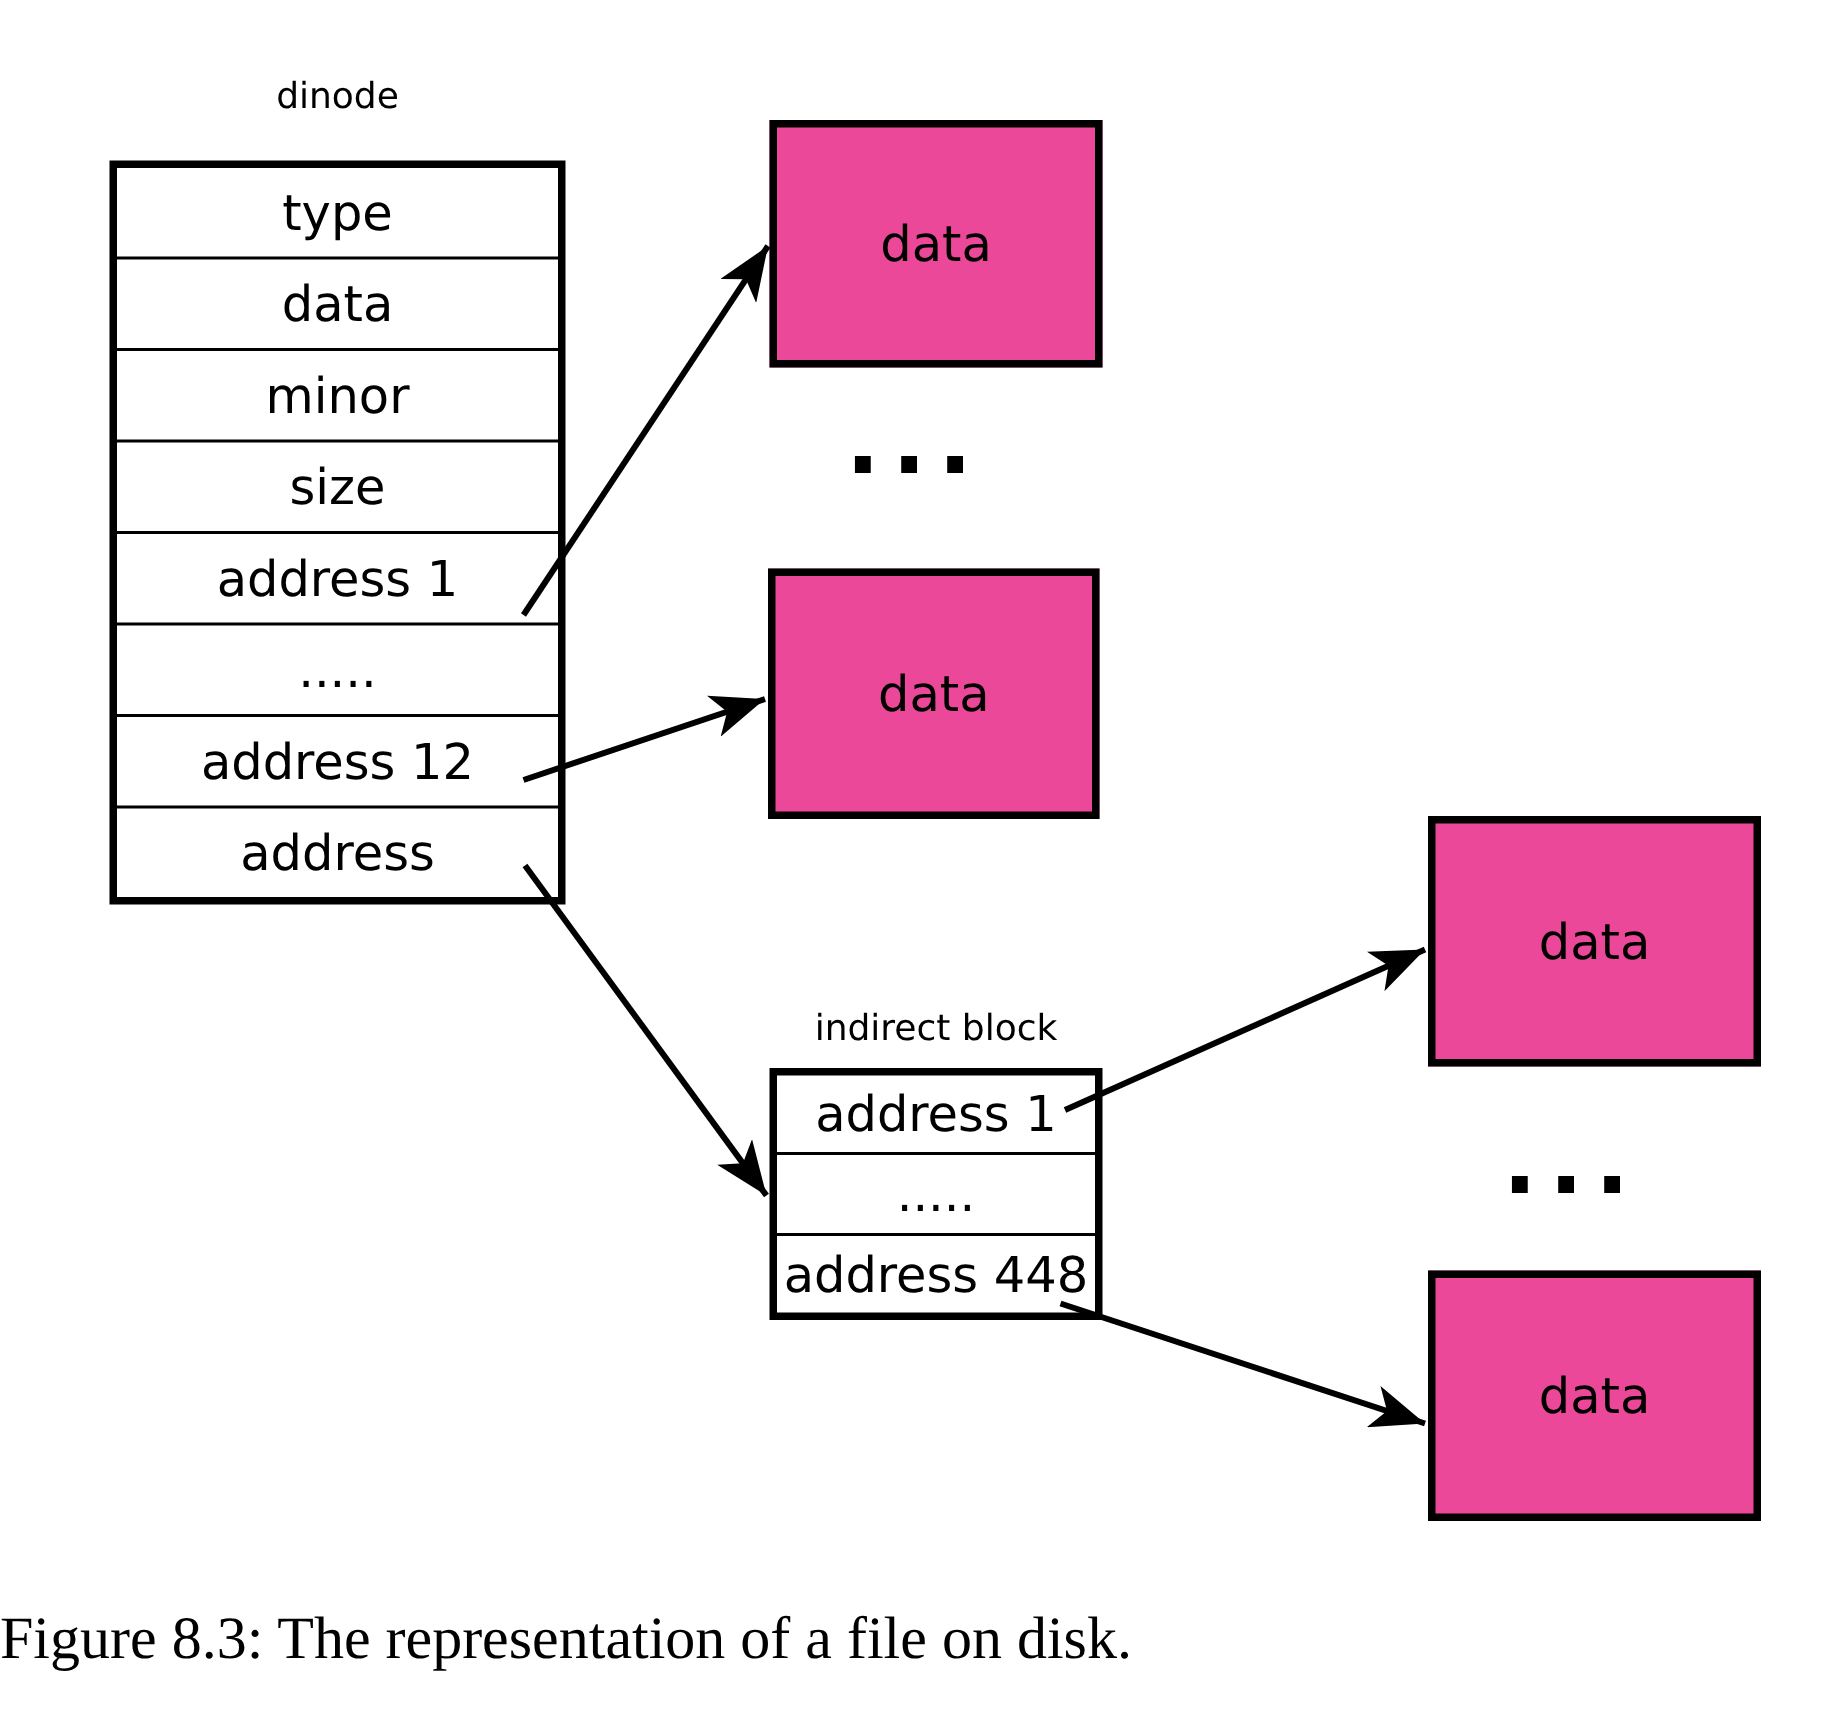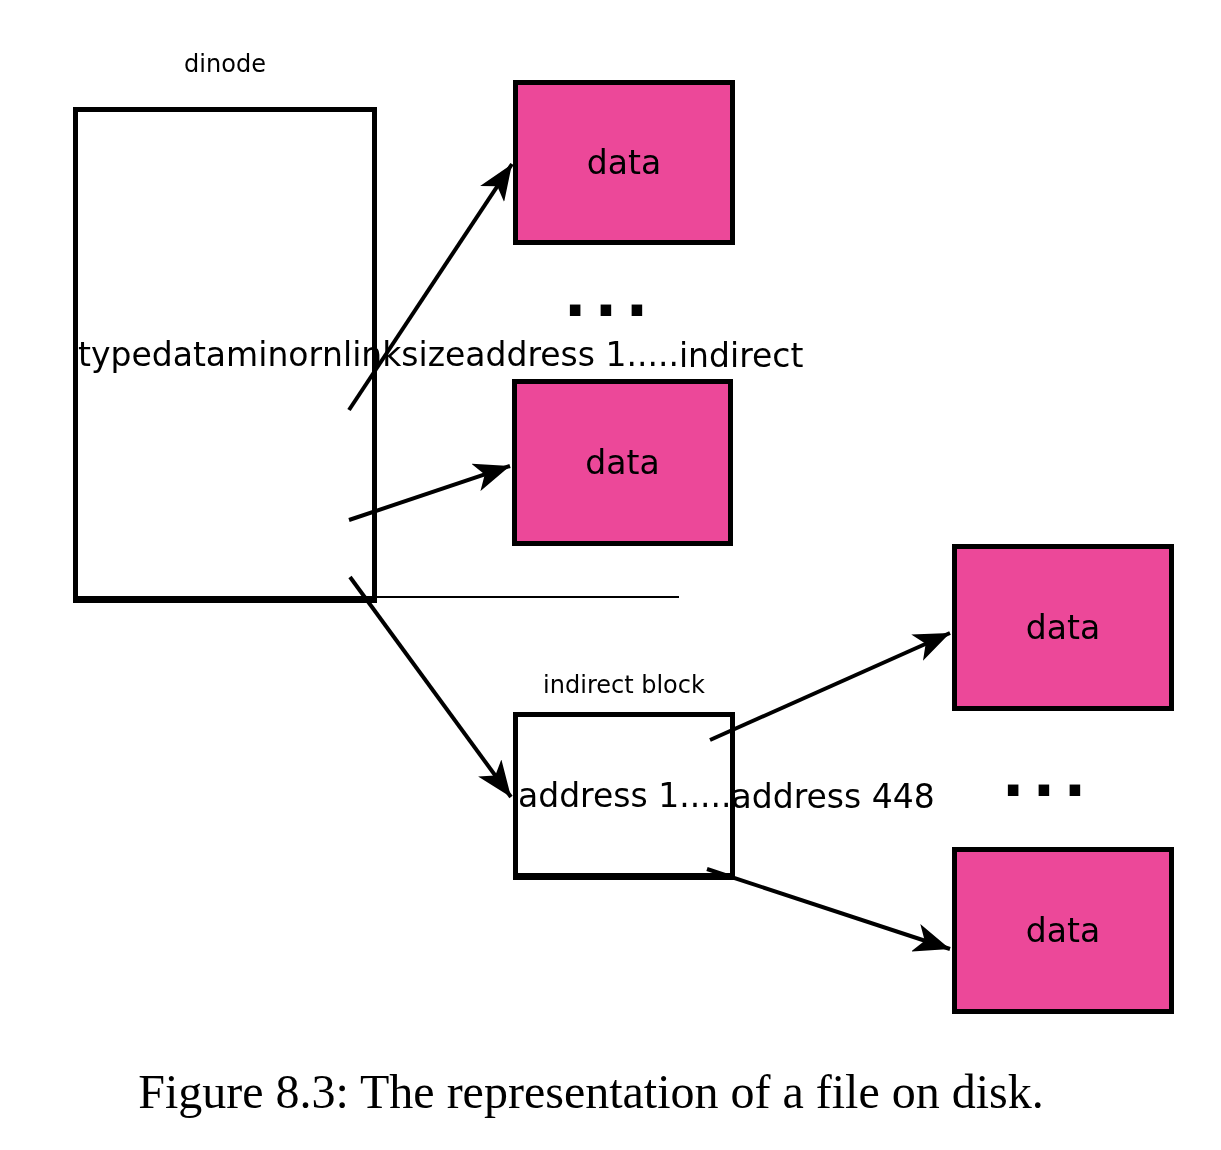--- a/index.html
+++ b/index.html
@@ -21,20 +21,21 @@
     line-height: 38px;
     text-align: center;
     white-space: nowrap;
   }
 
   
   .struct {
     border: 5px solid #000000;
     background: #ffffff;
     display: flex;
+    flex-direction: column;
     text-align: right;
   }
   .trow {
     flex: 1 1 0;
     display: flex;
     align-items: center;
     justify-content: center;
     font-size: 33px;
     border-bottom: 2px solid #000000;
     white-space: nowrap;
@@ -58,23 +59,22 @@
     font-size: 60px;
     line-height: 66px;
     letter-spacing: 8px;
     text-align: center;
     white-space: nowrap;
   }
 
   
   .caption {
     font-family: "Liberation Serif", serif;
-    font-size: 48px;
+    font-size: 40px;
     line-height: 48px;
-    text-align: center;
     white-space: nowrap;
   }
 
   .arrows {
     position: absolute;
     left: 0; top: 0;
     z-index: 5;
     pointer-events: none;
   }
 </style>
@@ -95,25 +95,25 @@
     <line x1="710" y1="740" x2="950" y2="633" stroke="#000000" stroke-width="4" marker-end="url(#ah)"></line>
     <line x1="707" y1="869" x2="950" y2="949" stroke="#000000" stroke-width="4" marker-end="url(#ah)"></line>
   </svg>
 
   <div class="abs block-label" style="left:73px; top:45px; width:304px;">dinode</div>
 
   <div class="abs struct" style="left:73px; top:107px; width:304px; height:496px;">
     <div class="trow">type</div>
     <div class="trow">data</div>
     <div class="trow">minor</div>
-    <div class="trow">nlink</div>
     <div class="trow">size</div>
     <div class="trow">address 1</div>
     <div class="trow">.....</div>
-    <div class="trow">indirect</div>
+    <div class="trow">address 12</div>
+    <div class="trow">address</div>
   </div>
 
   <div class="abs databox" style="left:513px; top:80px; width:222px; height:165px;">data</div>
 
   <div class="abs ellipsis" style="left:550px; top:262px; width:120px;">...</div>
 
   <div class="abs databox" style="left:512px; top:379px; width:221px; height:167px;">data</div>
 
   <div class="abs block-label" style="left:513px; top:666px; width:222px;">indirect block</div>
 

